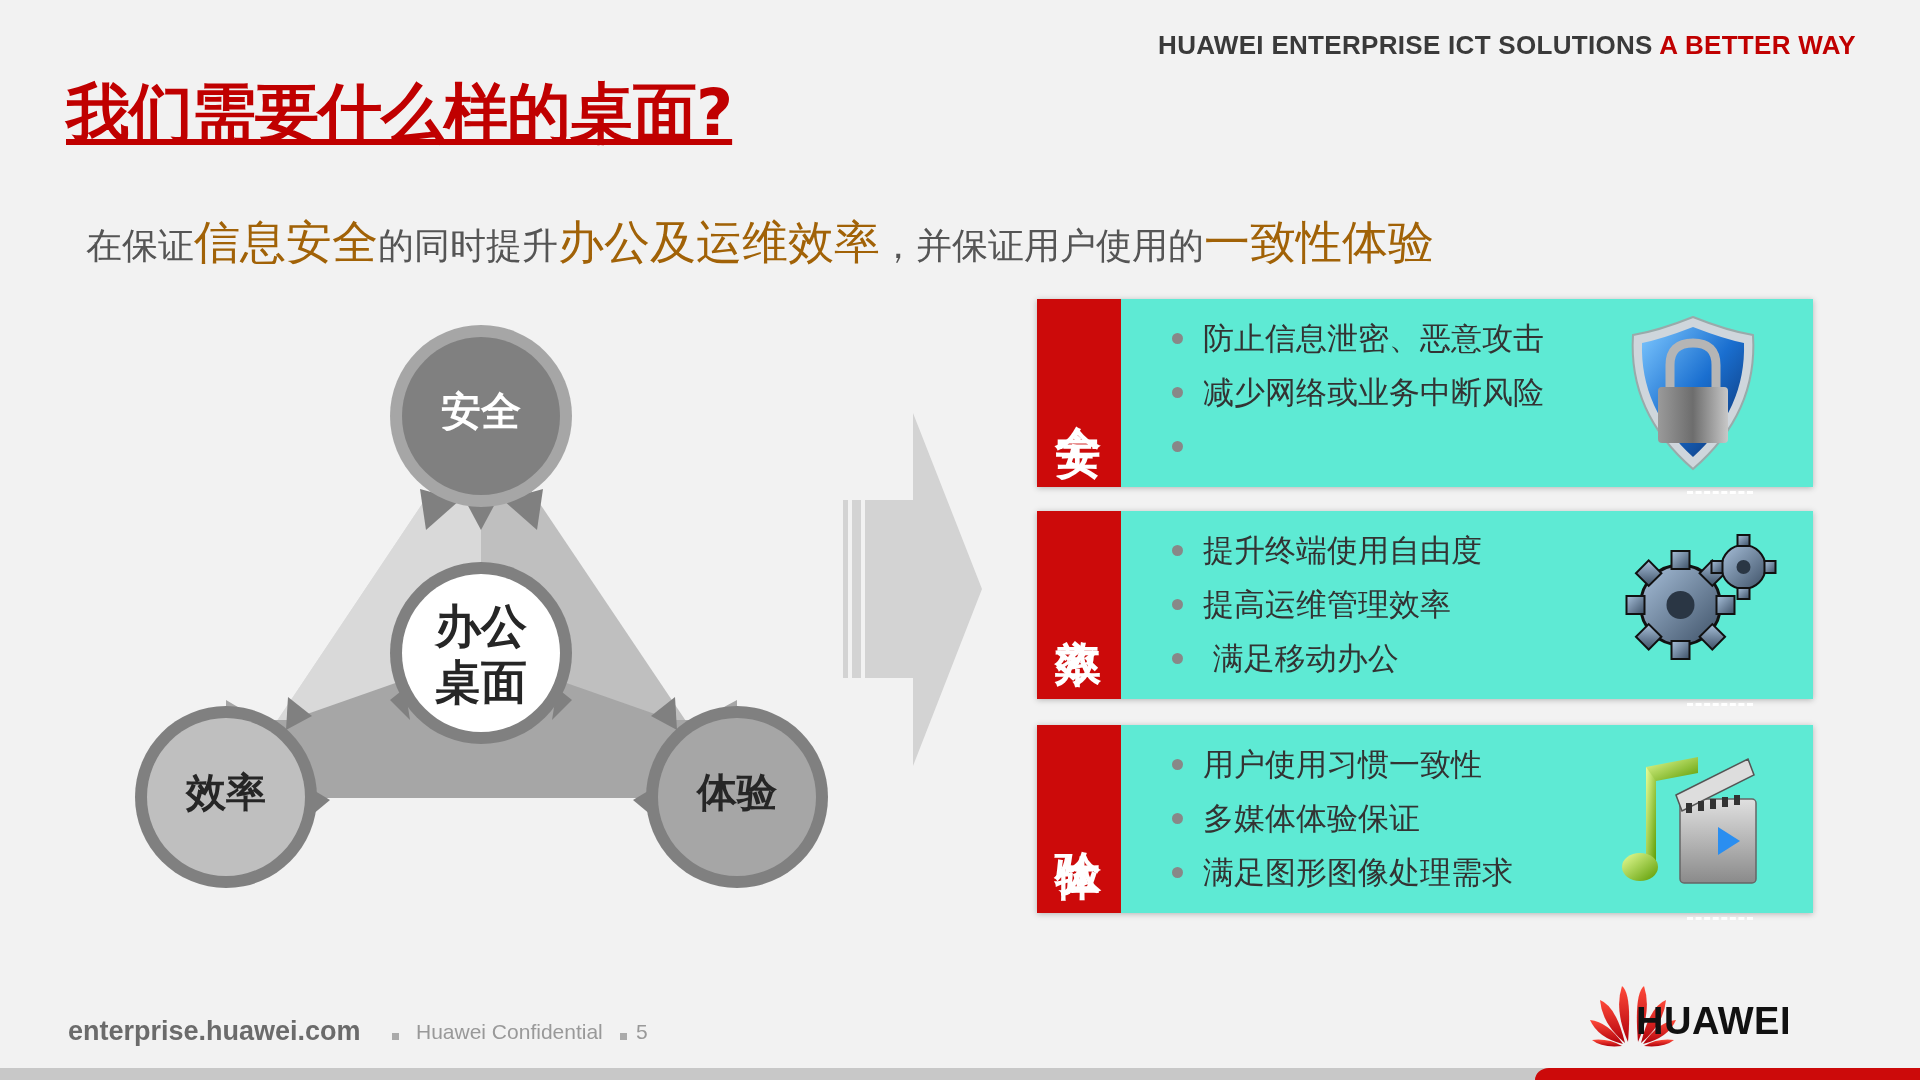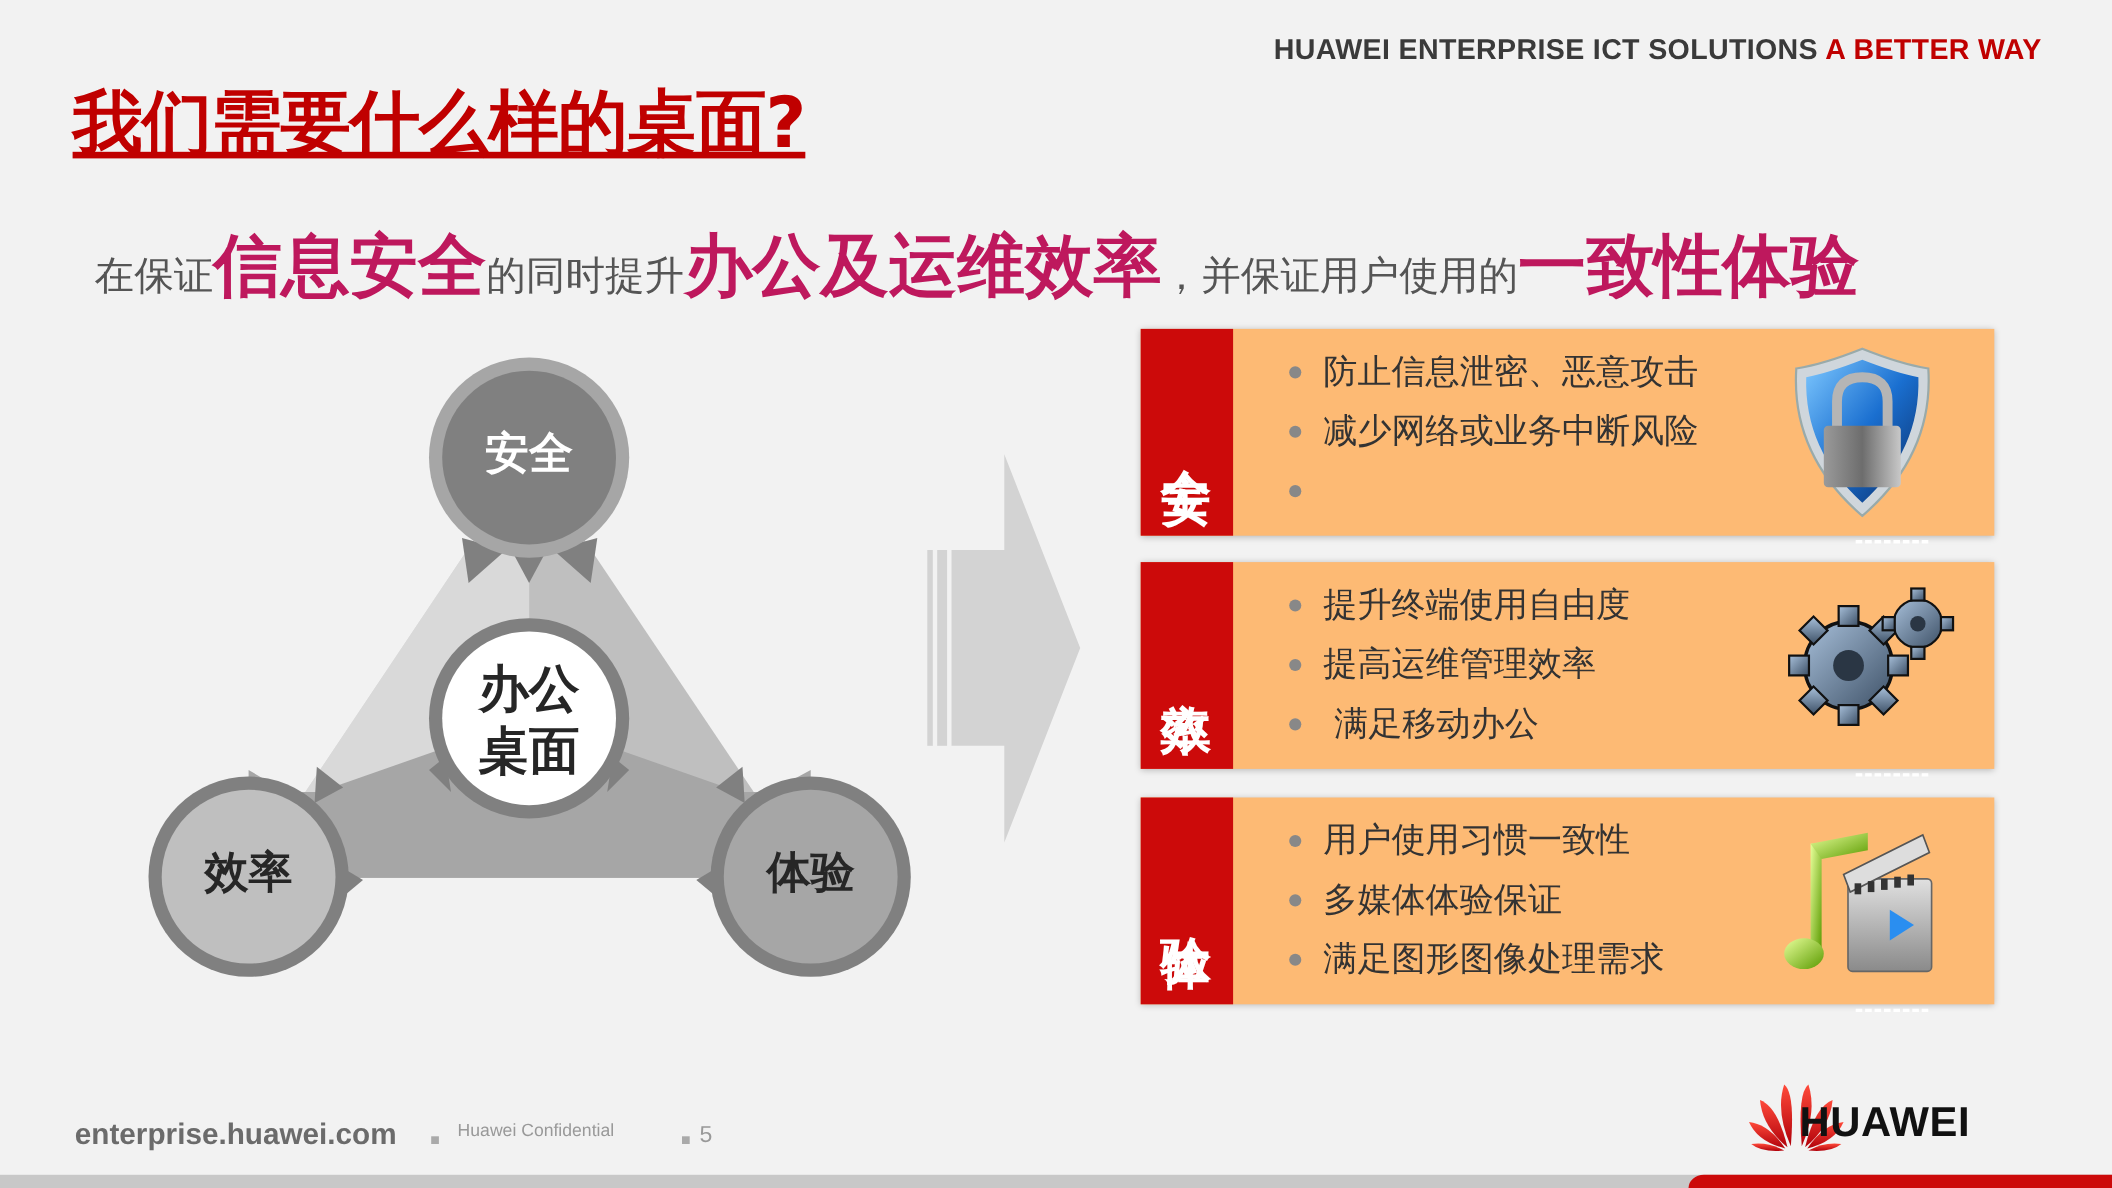--- a/index.html
+++ b/index.html
@@ -2,35 +2,35 @@
 <html><head>
 <meta charset="utf-8">
 <style>
   html,body{margin:0;padding:0;}
   body{width:1920px;height:1080px;background:#f2f2f2;position:relative;overflow:hidden;font-family:"DejaVu Sans","Liberation Sans",sans-serif;}
   .abs{position:absolute;}
   .header-tag{right:64px;top:30px;font-size:26px;font-weight:bold;color:#3a3a3a;font-family:"Liberation Sans","DejaVu Sans",sans-serif;white-space:nowrap;letter-spacing:0.3px;text-align:right;}
   .header-tag .accent{color:#c00000;}
   .title{left:66px;top:78px;font-size:64px;font-weight:bold;color:#c00000;white-space:nowrap;line-height:1.1;letter-spacing:-1px;text-decoration:underline;}
   .subtitle{left:86px;top:212px;font-size:36px;color:#555;white-space:nowrap;line-height:60px;}
-  .subtitle .hl{color:#be185d;font-weight:bold;font-size:62px;}
+  .subtitle .hl{color:#a16207;font-weight:normal;font-size:46px;}
   .diagram{left:0;top:0;width:1000px;height:1000px;}
   .circle-label{position:absolute;font-weight:bold;text-align:center;white-space:nowrap;}
   .arrow{left:0;top:0;}
-  .card{position:absolute;left:1037px;width:776px;height:188px;background:#fdba74;box-shadow:0 1px 6px rgba(0,0,0,0.25);}
+  .card{position:absolute;left:1037px;width:776px;height:188px;background:#5eead4;box-shadow:0 1px 6px rgba(0,0,0,0.25);}
   .card .side{position:absolute;left:0;top:0;width:84px;height:100%;background:#cc0a0a;display:flex;align-items:center;justify-content:center;}
   .card .side span{color:#fff;font-weight:bold;font-size:46px;writing-mode:vertical-rl;text-orientation:upright;letter-spacing:-4px;line-height:1;}
   .card ul{position:absolute;left:130px;top:12px;margin:0;padding:0;list-style:none;}
   .card li{font-size:31px;color:#333;height:54px;line-height:54px;white-space:nowrap;display:flex;align-items:center;}
   .card li .dot{display:inline-block;width:11px;height:11px;border-radius:50%;background:#888;margin-right:20px;margin-left:5px;flex:none;}
   .card .pic{position:absolute;right:45px;top:14px;width:150px;height:160px;}
   .card .dash{position:absolute;right:60px;bottom:-10px;width:66px;height:3px;border-top:3px dashed #fff;}
   .footer-url{left:68px;top:1016px;font-size:27px;font-weight:bold;color:#6b6b6b;white-space:nowrap;font-family:Liberation Sans, sans-serif;}
   .footer-sep{width:7px;height:7px;background:#aaa;}
-  .footer-conf{left:416px;top:1020px;font-size:16px;color:#999;white-space:nowrap;font-family:"Liberation Sans","DejaVu Sans",sans-serif;}
+  .footer-conf{left:416px;top:1020px;font-size:21px;color:#999;white-space:nowrap;font-family:"Liberation Sans","DejaVu Sans",sans-serif;}
   .footer-page{left:636px;top:1020px;font-size:21px;color:#999;font-family:"Liberation Sans","DejaVu Sans",sans-serif;}
   .bottom-gray{left:0;top:1068px;width:1920px;height:12px;background:#c8c8c8;}
   .bottom-red{left:1535px;top:1068px;width:385px;height:12px;background:#cc0a0a;border-top-left-radius:14px 12px;}
   .logo{left:1588px;top:980px;width:90px;height:68px;}
   .logo-text{left:1636px;top:1000px;font-size:38px;font-weight:bold;color:#111;font-family:"Liberation Sans","DejaVu Sans",sans-serif;letter-spacing:0.5px;}
 </style>
 </head>
 <body>
 
 <div class="abs header-tag"><span>HUAWEI ENTERPRISE ICT SOLUTIONS </span><span class="accent">A BETTER WAY</span></div>

